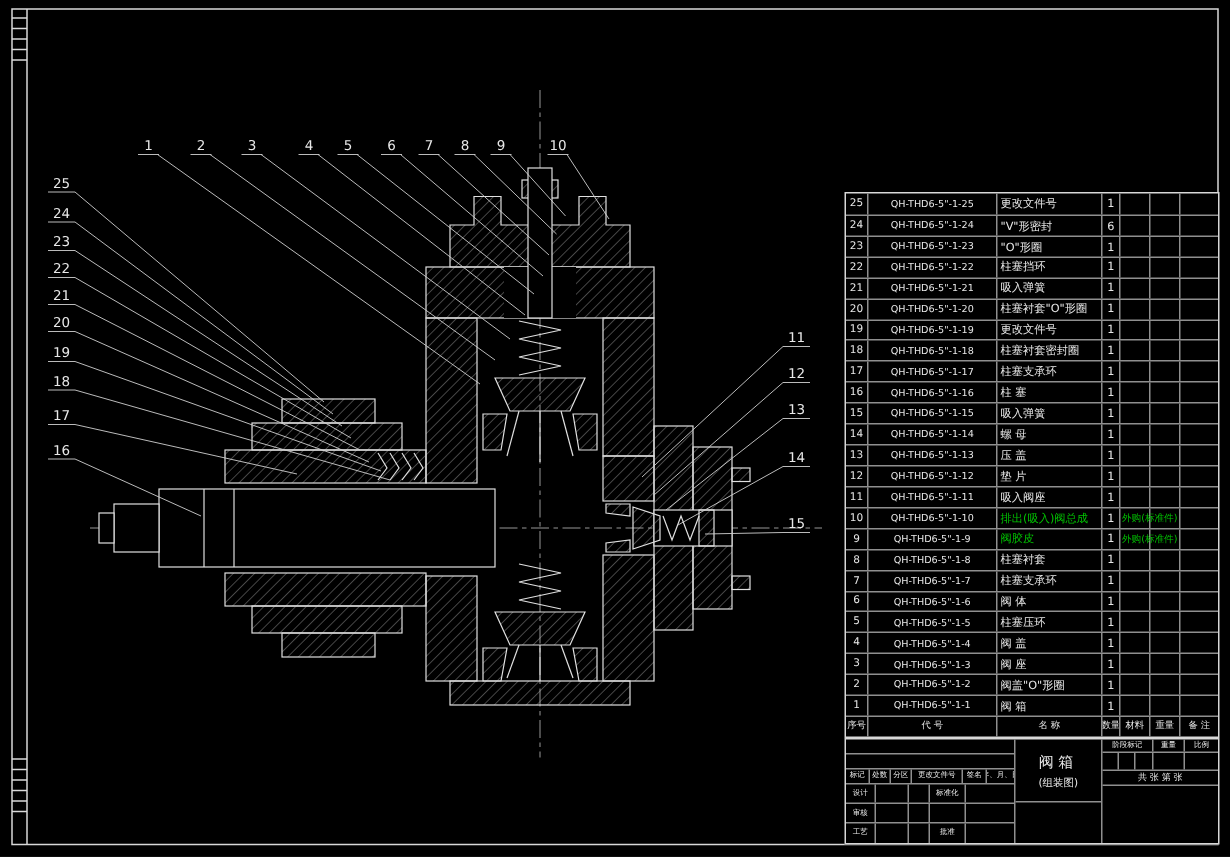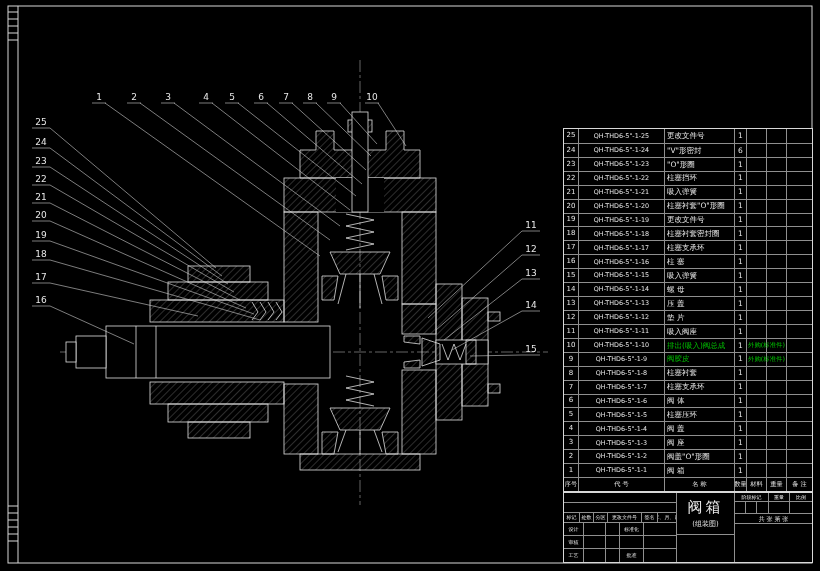--- a/index.html
+++ b/index.html
@@ -30,21 +30,21 @@
   .tb-left{width:113px;border-right:1px solid #8f8f8f;display:flex;flex-direction:column}
   .tb-mid{width:58px;border-right:1px solid #8f8f8f;display:flex;flex-direction:column}
   .tb-right{flex:1;display:flex;flex-direction:column}
   .tb-row{display:flex;border-bottom:1px solid #8f8f8f}
   .tb-row:last-child{border-bottom:none}
   .tb-c{border-right:1px solid #8f8f8f;display:flex;align-items:center;justify-content:center;
     overflow:hidden;line-height:1;white-space:nowrap}
   .tb-row .tb-c:last-child{border-right:none}
   .tb-title{height:42px;border-bottom:1px solid #8f8f8f;display:flex;flex-direction:column;
     align-items:center;justify-content:center;gap:2px}
-  .tb-title .big{font-size:15px;letter-spacing:3px}
+  .tb-title .big{font-size:10px;letter-spacing:3px}
   .tb-title .sub{font-size:7px}
   .tb-bottom{flex:1}
   .f5{font-size:5px}
   .f6{font-size:6px}
 </style>
 </head>
 <body>
 
 <div class="sheet">
 

